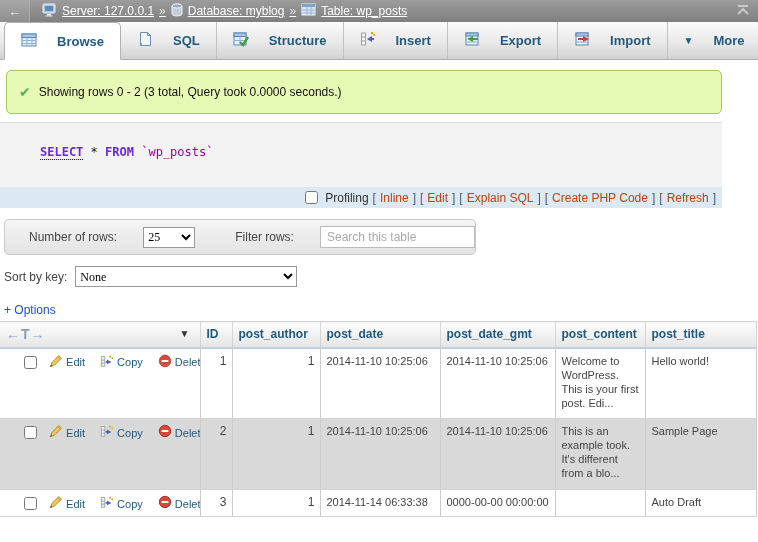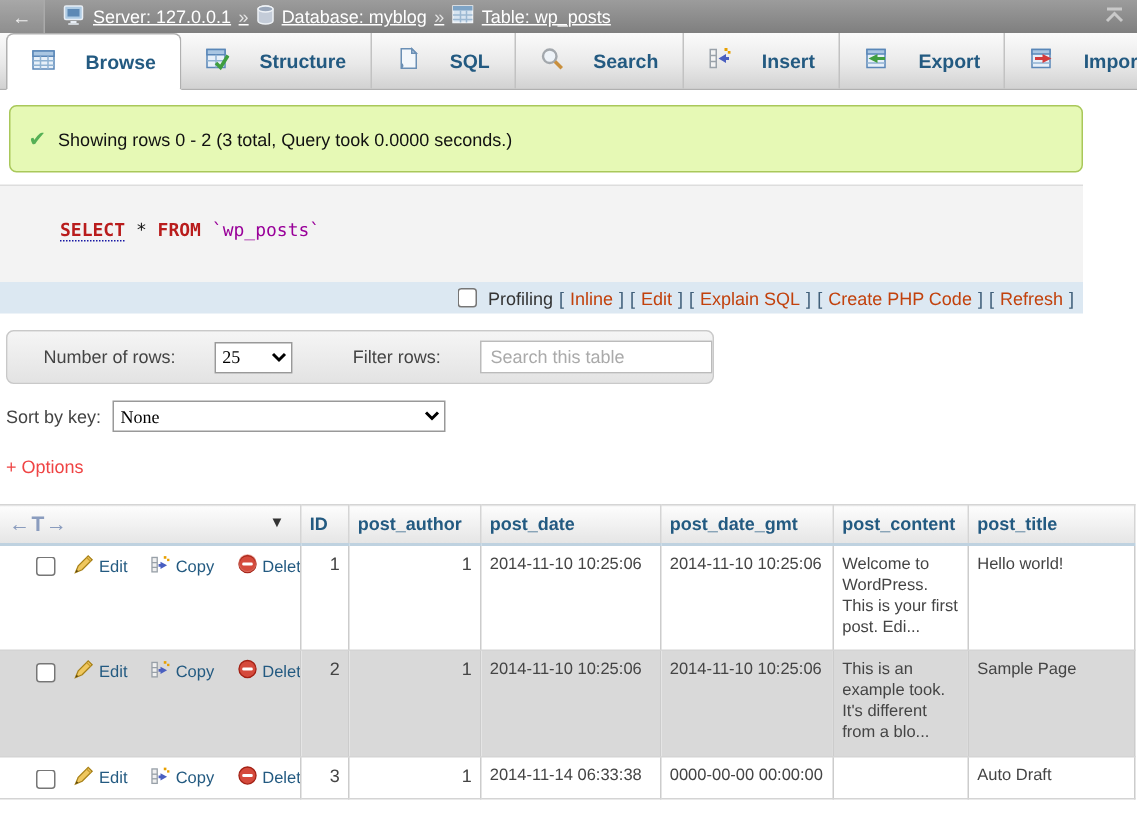--- a/index.html
+++ b/index.html
@@ -29,42 +29,42 @@
   .msg { margin: 10px 36px 0 6px; background: #e6f9b5; border: 1px solid #a9c85a; border-radius: 5px;
     padding: 13px 12px; color: #111; display: flex; align-items: center; gap: 8px; }
   .check { color: #55b055; font-weight: bold; font-size: 14px; }
 
   .divider { border: 0; border-top: 1px solid #ddd; margin: 8px 36px 0 0; }
 
   
   .querybox { margin-right: 36px; }
   .sqlarea { background: #f3f3f3; height: 64px; padding: 22px 0 0 40px;
     font-family: "DejaVu Sans Mono", "Liberation Mono", monospace; font-size: 12px; color: #111; }
-  .kw { color: #b91c1c; font-weight: bold; }
+  .kw { color: #6d28d9; font-weight: bold; }
   .kw.hover { border-bottom: 1px dotted #1717a3; cursor: pointer; }
   .ident { color: #990099; }
   .toolsbar { background: #dce8f2; height: 21px; display: flex; align-items: center;
     justify-content: flex-end; padding-right: 6px; gap: 4px; color: #333; }
   .toolsbar a { color: #c2410c; text-decoration: none; cursor: pointer; }
   .toolsbar .br { color: #41607a; }
   .toolsbar input { margin-right: 3px; }
 
   
   .rowctl { margin: 11px 0 0 4px; width: 472px; height: 36px; border: 1px solid #c9c9c9; border-radius: 5px;
     background: linear-gradient(#f5f5f5, #e3e3e3); display: flex; align-items: center; gap: 10px; padding-left: 24px; justify-content: space-between; }
   select { font-family: Liberation Serif, serif; font-size: 12px; border: 1px solid #999; background: #fff; height: 21px; }
   .rows-select { width: 52px; }
   .filter-input { width: 155px; height: 22px; border: 1px solid #bbb; padding: 0 6px; font-family: inherit;
     font-size: 12px; color: #444; }
   .filter-input::placeholder { color: #aaa; }
 
   .sortrow { margin: 11px 0 0 4px; display: flex; align-items: center; gap: 8px; }
   .sort-select { width: 222px; }
 
-  .options-link { display: inline-block; margin: 16px 0 18px 4px; color: #ef4444; text-decoration: none; cursor: pointer; }
+  .options-link { display: inline-block; margin: 16px 0 4px 4px; color: #1d4ed8; text-decoration: none; cursor: pointer; }
 
   
   table { border-collapse: collapse; table-layout: fixed; width: 756px; }
   col.c-act { width: 200px; } col.c-id { width: 32px; } col.c-auth { width: 88px; }
   col.c-date { width: 120px; } col.c-gmt { width: 115px; } col.c-cont { width: 90px; } col.c-title { width: 111px; }
   th { background: linear-gradient(#fdfdfd, #e5e5e5); color: #235a81; font-size: 12px; text-align: left;
     height: 26px; padding: 3px 6px; border-top: 1px solid #d5d5d5; border-right: 1px solid #d5d5d5;
     border-bottom: 2px solid #bfd2e0; }
   td { vertical-align: top; padding: 5px 4px 4px 6px; border-right: 1px solid #ccc; border-bottom: 1px solid #d4d4d4;
     font-size: 11px; color: #444; line-height: 14px; overflow: hidden; }
@@ -150,47 +150,38 @@
           <line x1="1" y1="11.5" x2="15" y2="11.5" stroke="#8fb2d2"></line>
           <line x1="6" y1="5.5" x2="6" y2="14" stroke="#8fb2d2"></line>
           <line x1="11" y1="5.5" x2="11" y2="14" stroke="#8fb2d2"></line>
         </svg>
     </span>
     <span>Browse</span>
   </div>
   <div class="tab">
     <span class="ic">
       <svg width="16" height="16" viewBox="0 0 16 16">
+          <path d="M3.5 1.5 h7 l3 3 v10 h-10 z" fill="#f3f7fb" stroke="#6a8fb5"></path>
+          <path d="M10.5 1.5 v3 h3 z" fill="#c6d8ea" stroke="#6a8fb5"></path>
+          <path d="M3.5 14.5 q2 -1.6 0 -3.2" fill="none" stroke="#6a8fb5"></path>
+        </svg>
+    </span>
+    <span>SQL</span>
+  </div>
+  <div class="tab">
+    <span class="ic">
+      <svg width="16" height="16" viewBox="0 0 16 16">
           <rect x="1" y="2" width="12" height="12" fill="#e7f0f9" stroke="#5a87b8"></rect>
           <rect x="1" y="2" width="12" height="3.5" fill="#a9c6e2" stroke="#5a87b8"></rect>
           <line x1="7" y1="5.5" x2="7" y2="14" stroke="#8fb2d2"></line>
           <line x1="1" y1="9.5" x2="13" y2="9.5" stroke="#8fb2d2"></line>
           <path d="M7 11 L10 14 L15 6" fill="none" stroke="#3f9e3f" stroke-width="2.4"></path>
         </svg>
     </span>
     <span>Structure</span>
-  </div>
-  <div class="tab">
-    <span class="ic">
-      <svg width="16" height="16" viewBox="0 0 16 16">
-          <path d="M3.5 1.5 h7 l3 3 v10 h-10 z" fill="#f3f7fb" stroke="#6a8fb5"></path>
-          <path d="M10.5 1.5 v3 h3 z" fill="#c6d8ea" stroke="#6a8fb5"></path>
-          <path d="M3.5 14.5 q2 -1.6 0 -3.2" fill="none" stroke="#6a8fb5"></path>
-        </svg>
-    </span>
-    <span>SQL</span>
-  </div>
-  <div class="tab">
-    <span class="ic">
-      <svg width="16" height="16" viewBox="0 0 16 16">
-          <circle cx="6.5" cy="6.5" r="4.5" fill="#eef3f8" stroke="#a3a8ad" stroke-width="1.6"></circle>
-          <line x1="10" y1="10" x2="14.5" y2="14.5" stroke="#c98f3d" stroke-width="2.4"></line>
-        </svg>
-    </span>
-    <span>Search</span>
   </div>
   <div class="tab">
     <span class="ic">
       <svg width="16" height="16" viewBox="0 0 16 16">
           <rect x="1.5" y="2" width="4" height="12" fill="#f3f3f3" stroke="#9aa2aa"></rect>
           <line x1="1.5" y1="6" x2="5.5" y2="6" stroke="#9aa2aa"></line>
           <line x1="1.5" y1="10" x2="5.5" y2="10" stroke="#9aa2aa"></line>
           <path d="M7 8 L12 5 V7 H14 V9 H12 V11 Z" fill="#4a5fc0"></path>
           <rect x="11" y="1" width="2" height="2" fill="#e8a000"></rect>
           <rect x="13.2" y="3" width="1.8" height="1.8" fill="#e8a000"></rect>

